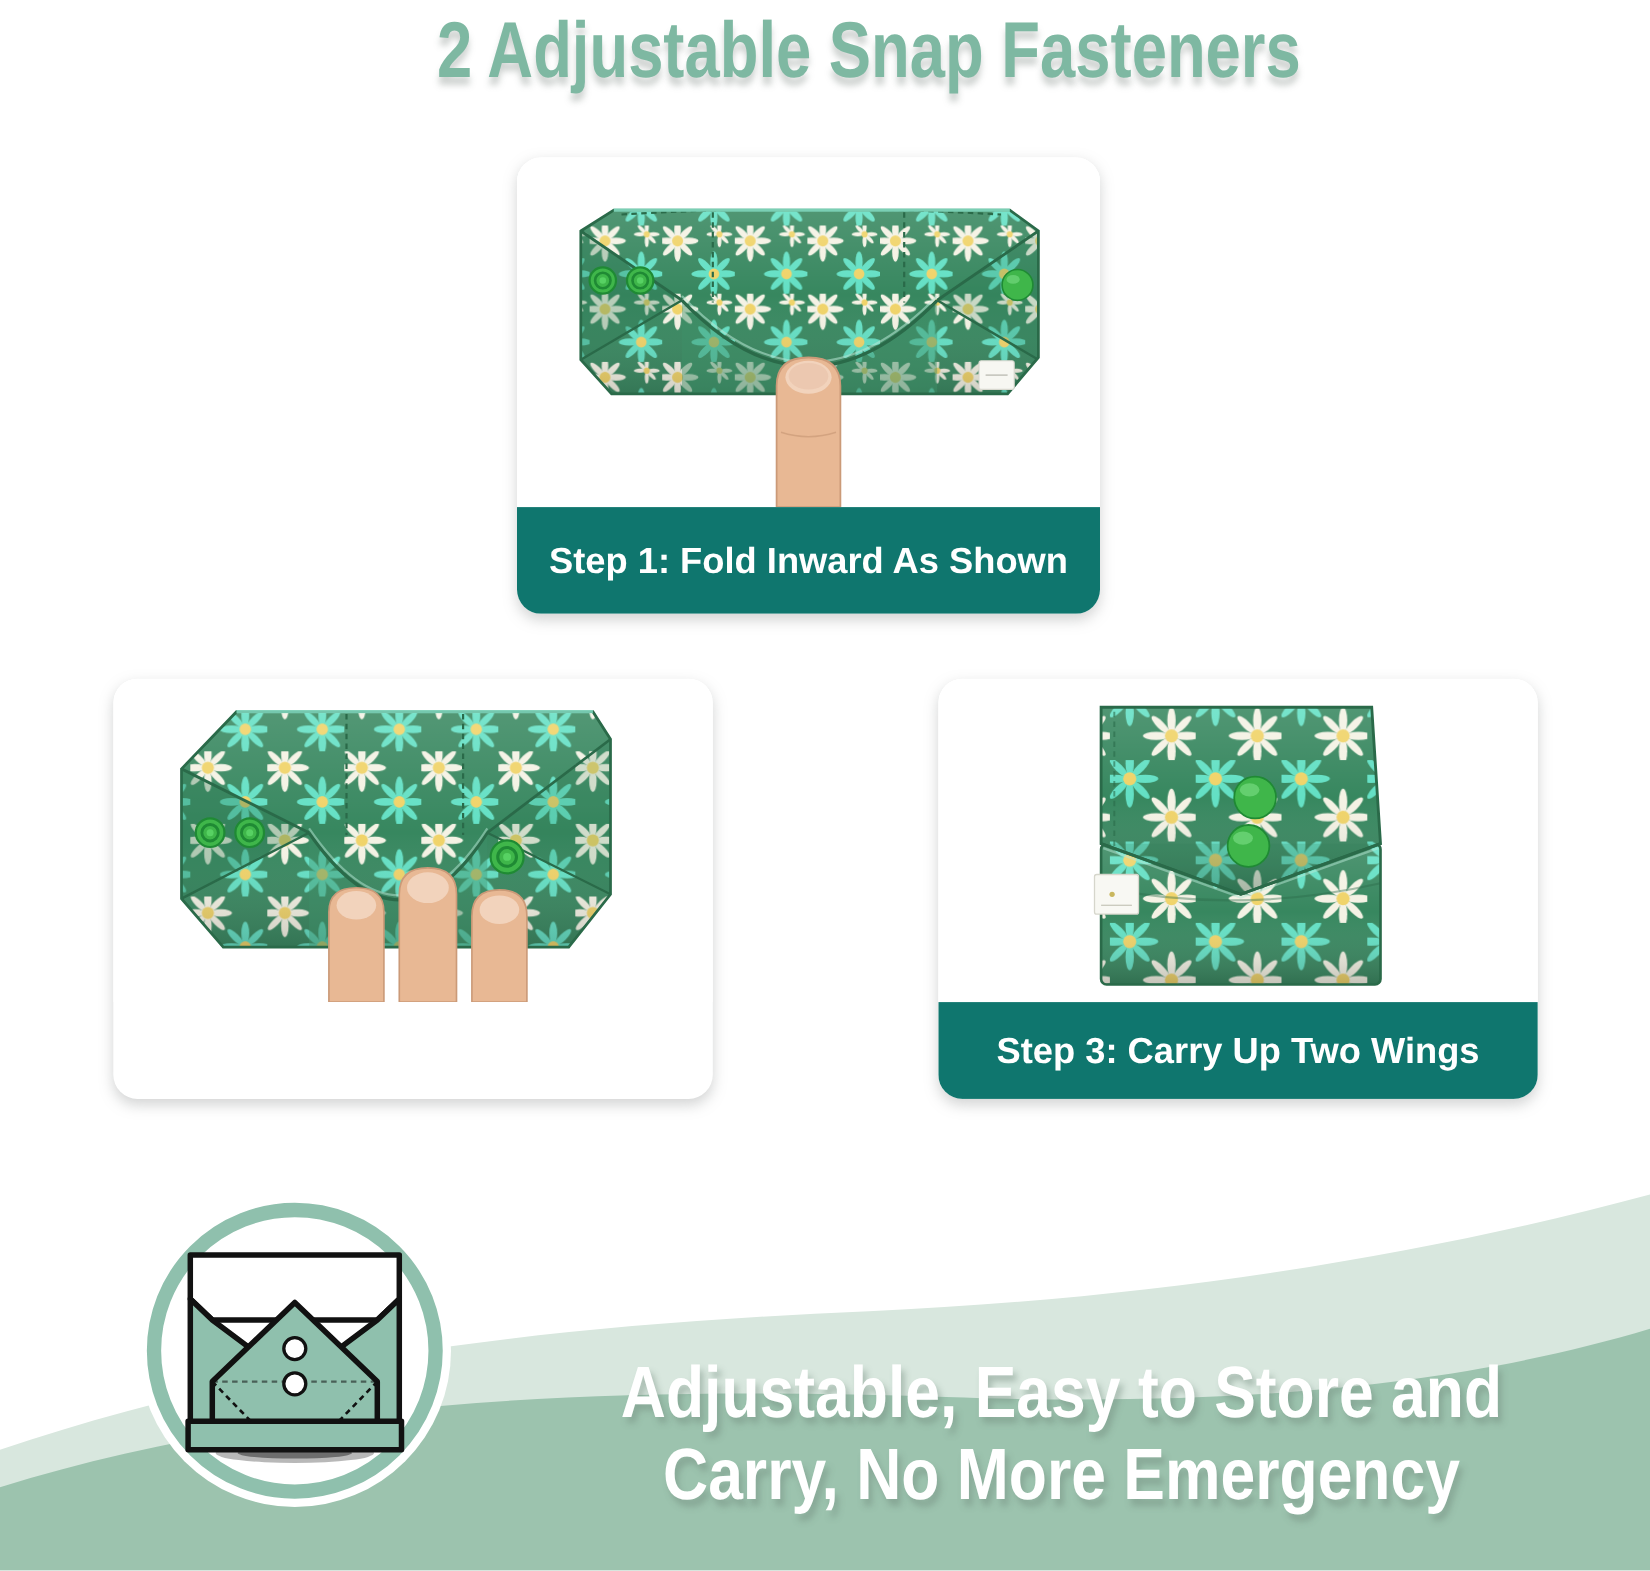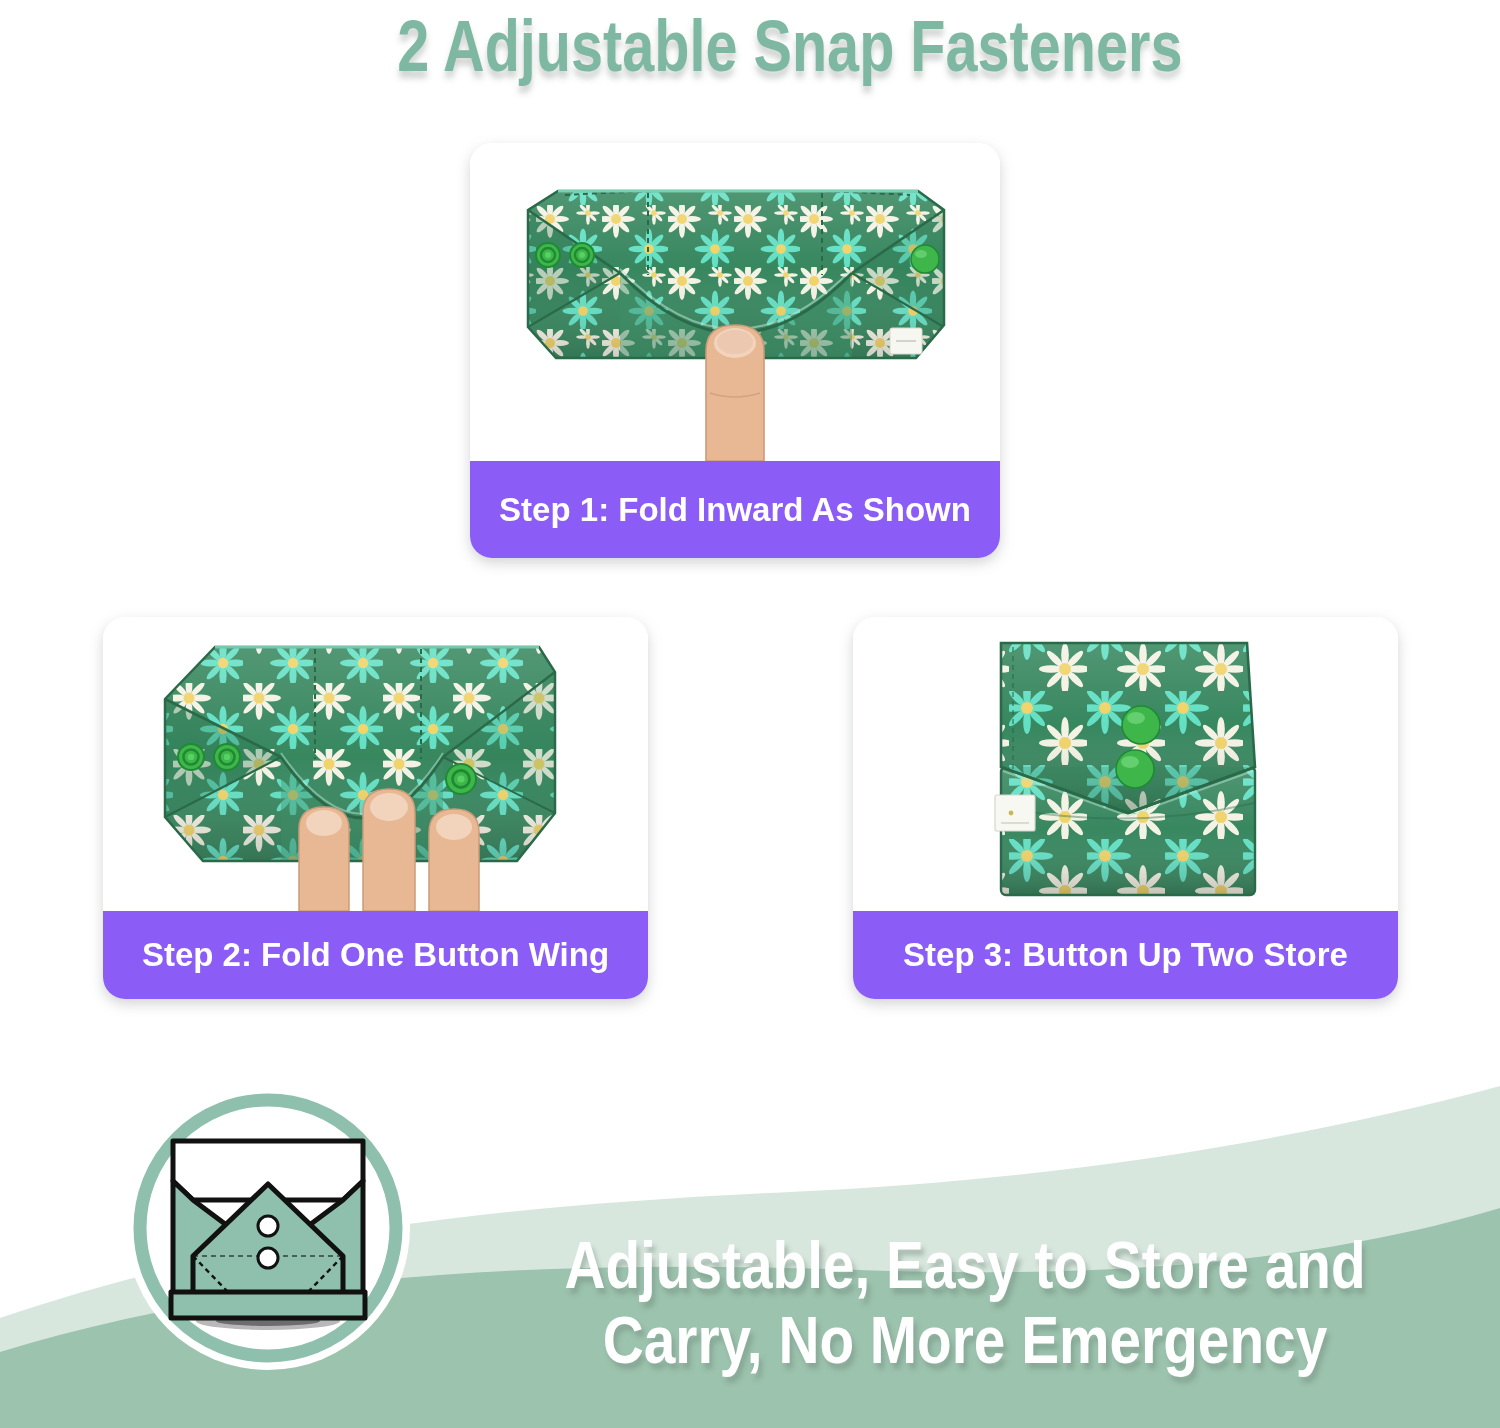--- a/index.html
+++ b/index.html
@@ -34,21 +34,21 @@
   #card1{left:470px;top:143px;width:530px;height:415px;}
   #card2{left:103px;top:617px;width:545px;height:382px;}
   #card3{left:853px;top:617px;width:545px;height:382px;}
 
   .photo{position:absolute;left:0;top:0;right:0;background:#fff;overflow:hidden;}
   #card1 .photo{height:318px;}
   #card2 .photo{height:294px;}
   #card3 .photo{height:294px;}
 
   .caption{
-    position:absolute;left:0;right:0;bottom:0;background:#8b5cf6;
+    position:absolute;left:0;right:0;bottom:0;background:#0f766e;
     display:flex;align-items:center;justify-content:center;
     color:#ffffff;font-weight:bold;
     font-family:"Liberation Sans","DejaVu Sans",sans-serif;
   }
   #card1 .caption{height:97px;font-size:33px;}
   #card2 .caption{height:88px;font-size:33px;}
   #card3 .caption{height:88px;font-size:33px;}
 
   
   .pad-svg{display:block;}
@@ -303,21 +303,20 @@
           <ellipse cx="286" cy="190" rx="19" ry="14" fill="#f2d3bc"></ellipse>
         </g>
         <g>
           <path d="M326 294 L326 216 Q326 192 351 192 Q376 192 376 216 L376 294 Z" fill="#e8b894"></path>
           <path d="M326 294 L326 216 Q326 192 351 192 Q376 192 376 216 L376 294 Z" fill="none" stroke="#cb9a78" stroke-width="1.5"></path>
           <ellipse cx="351" cy="210" rx="18" ry="13" fill="#f2d3bc"></ellipse>
         </g>
       </g>
     </svg>
   </div>
-  <div class="caption">Step 2: Fold One Button Wing</div>
 </div>
 
 <div class="card" id="card3">
   <div class="photo">
     <svg class="pad-svg" width="545" height="294" viewBox="0 0 545 294">
       <defs>
         <pattern id="daisyC" width="78" height="74" patternUnits="userSpaceOnUse">
           <rect width="78" height="74" fill="#37875f"></rect>
           <g transform="translate(18,17)">
             <g fill="#63e0c4">
@@ -395,21 +394,21 @@
           <ellipse cx="-5" cy="-7" rx="9" ry="6" fill="#8ae894" opacity=".5"></ellipse>
         </g>
         <g transform="translate(282,152)">
           <circle r="19" fill="#3fb64a"></circle>
           <circle r="19" fill="none" stroke="#1f8a34" stroke-width="1.6"></circle>
           <ellipse cx="-5" cy="-7" rx="9" ry="6" fill="#8ae894" opacity=".5"></ellipse>
         </g>
       </g>
     </svg>
   </div>
-  <div class="caption">Step 3: Button Up Two Store</div>
+  <div class="caption">Step 3: Carry Up Two Wings</div>
 </div>
 
 <div class="bottom">
   <svg class="waves" viewBox="0 0 1500 348" preserveAspectRatio="none">
     <path d="M0 238 C230 160 470 126 790 112 C1060 100 1300 60 1500 6 L1500 348 L0 348 Z" fill="#d8e7de"></path>
     <path d="M0 272 C240 198 520 178 860 190 C1140 200 1340 176 1500 128 L1500 348 L0 348 Z" fill="#9cc3ae"></path>
   </svg>
 </div>
 
 <div class="badge">

